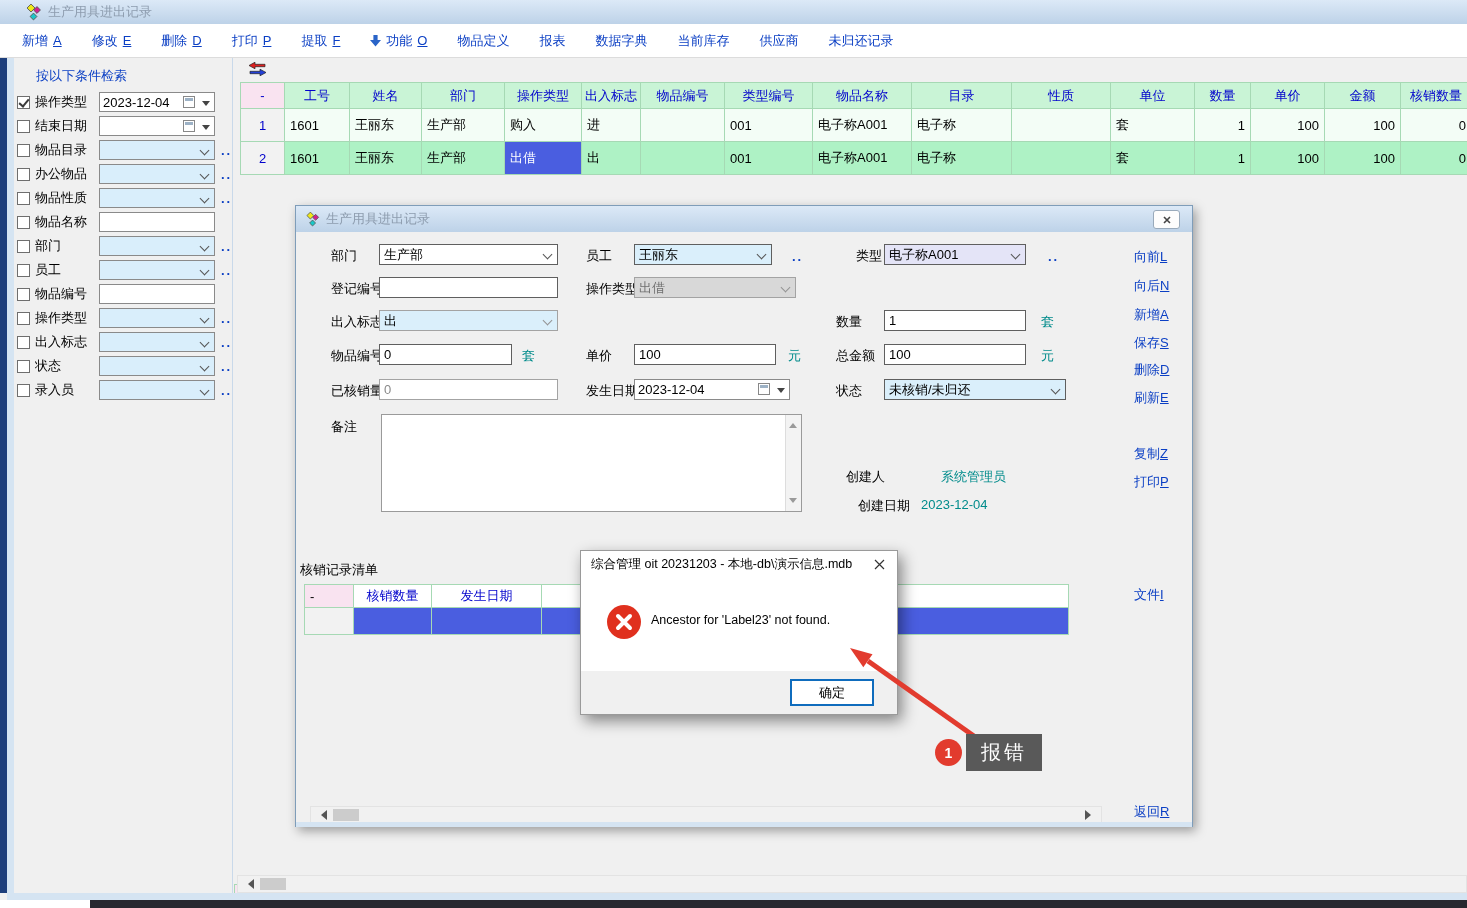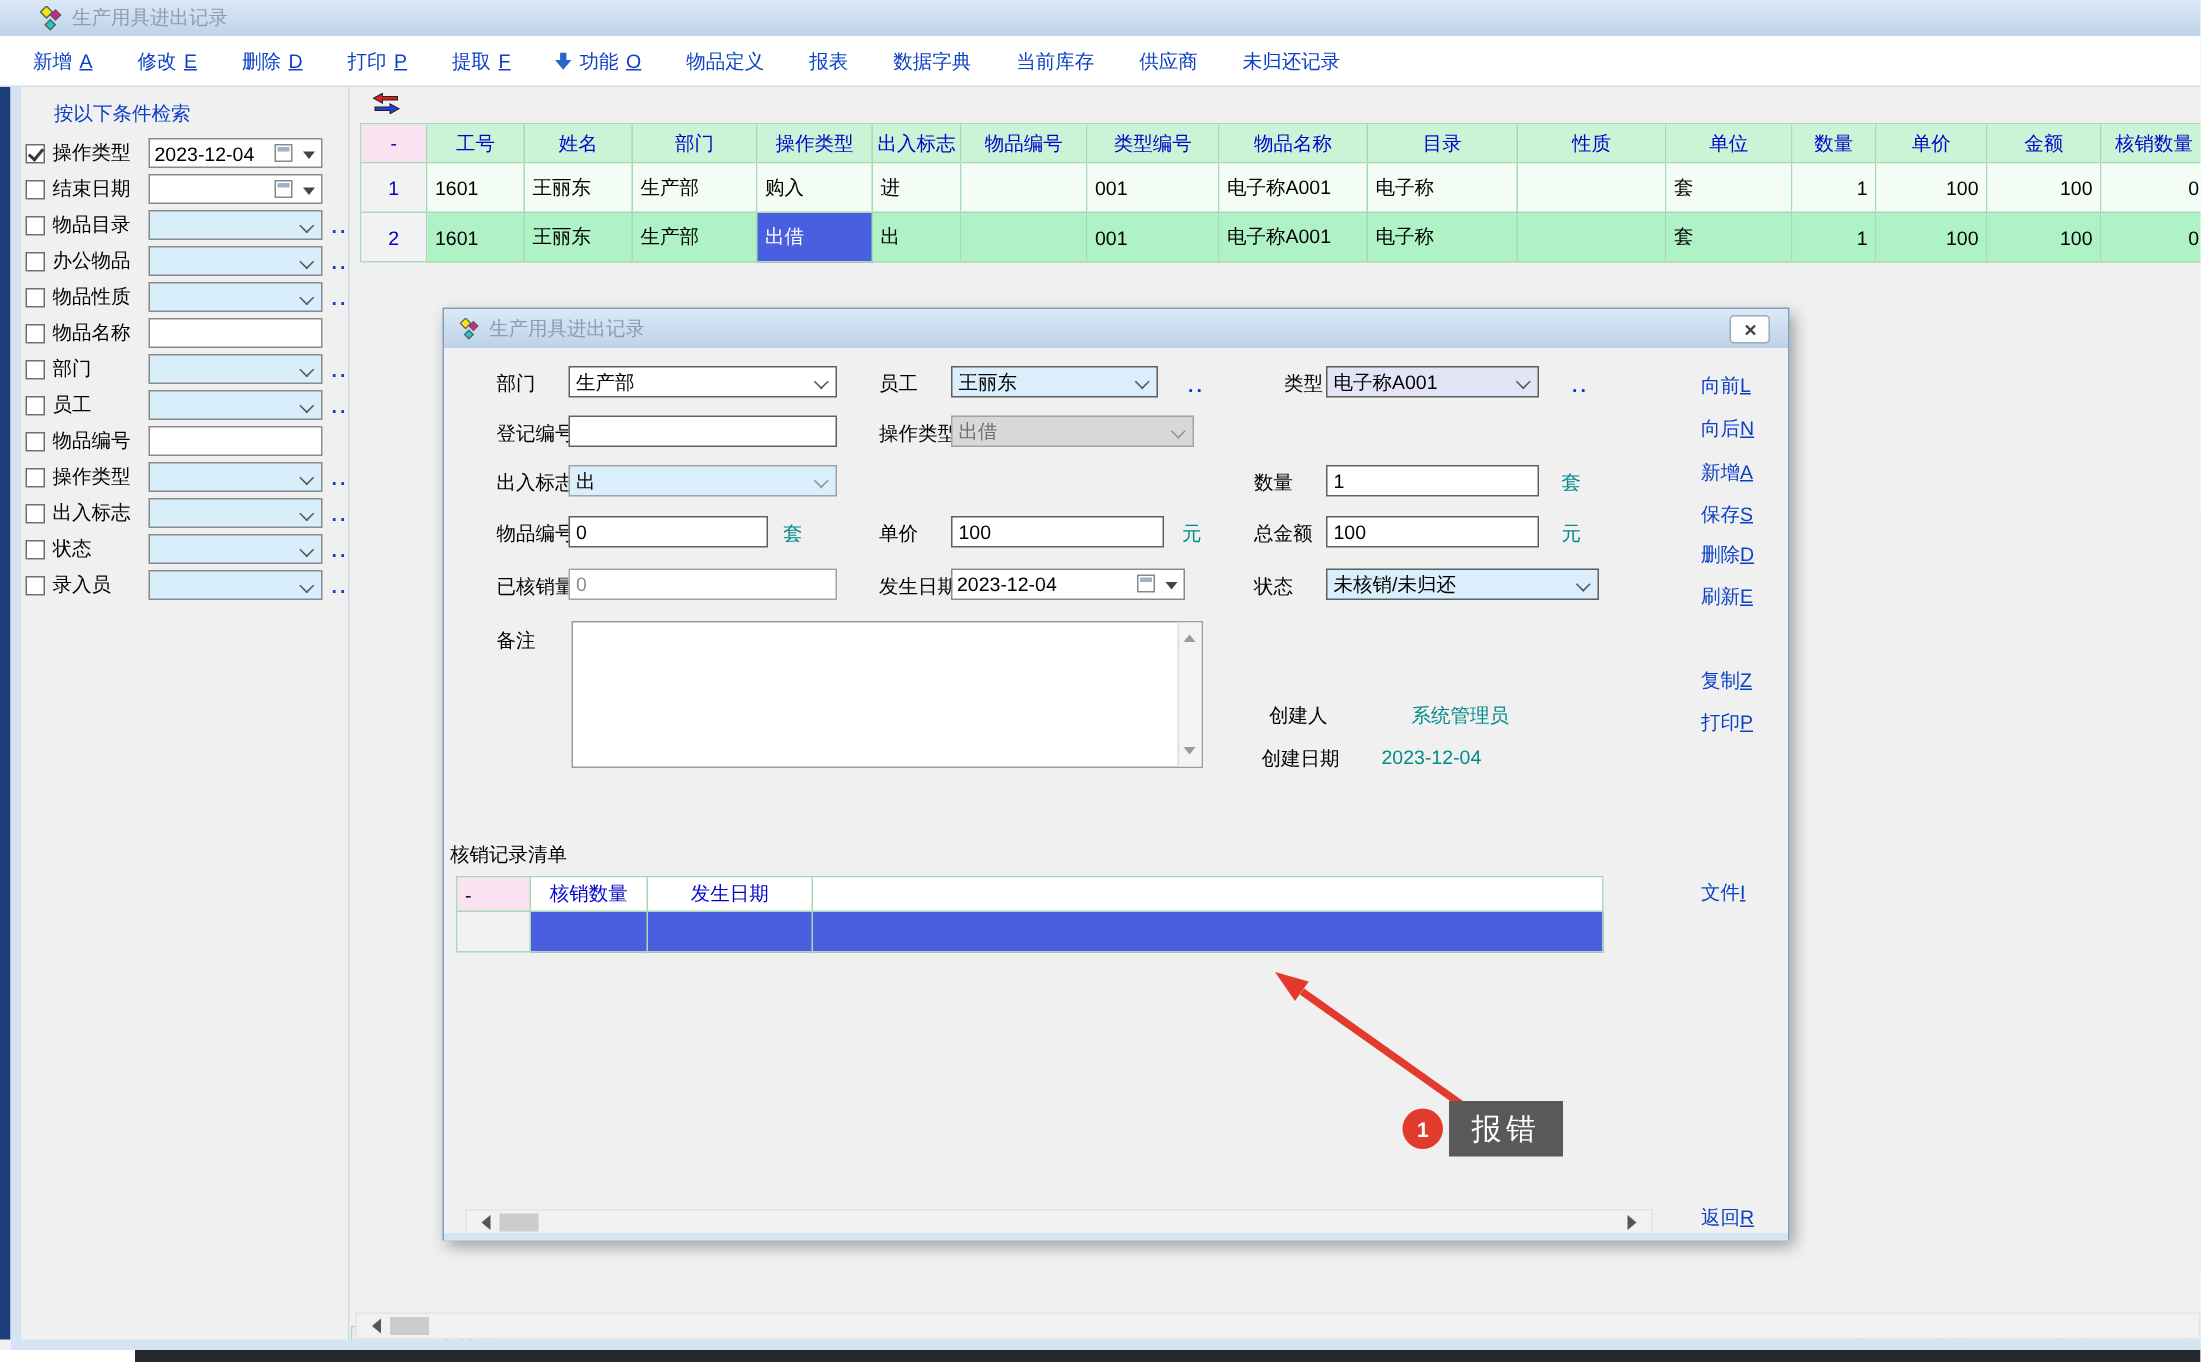--- a/index.html
+++ b/index.html
@@ -458,21 +458,21 @@
     <div class="ta">
       <span></span>
       <div class="vsb">
         <span class="up"></span>
         <span class="dn"></span>
       </div>
     </div>
 
     <span class="dlabel" style="left:550px;top:262px">创建人</span>
     <span class="dlabel teal" style="left:645px;top:262px">系统管理员</span>
-    <span class="dlabel" style="left:545px;top:291px">创建日期</span>
+    <span class="dlabel" style="left:562px;top:291px">创建日期</span>
     <span class="dlabel teal" style="left:625px;top:291px">2023-12-04</span>
 
     <div class="dlink" style="top:42px"><span>向前</span><span class="key">L</span></div>
     <div class="dlink" style="top:71px"><span>向后</span><span class="key">N</span></div>
     <div class="dlink" style="top:100px"><span>新增</span><span class="key">A</span></div>
     <div class="dlink" style="top:128px"><span>保存</span><span class="key">S</span></div>
     <div class="dlink" style="top:155px"><span>删除</span><span class="key">D</span></div>
     <div class="dlink" style="top:183px"><span>刷新</span><span class="key">E</span></div>
     <div class="dlink" style="top:239px"><span>复制</span><span class="key">Z</span></div>
     <div class="dlink" style="top:267px"><span>打印</span><span class="key">P</span></div>
@@ -492,20 +492,39 @@
     </div>
 
     <div class="hscroll" style="left:14px;top:600px;width:792px;height:17px">
       <span class="sarrow-l"></span>
       <span class="thumb"></span>
       <span class="sarrow-r"></span>
     </div>
     <div style="position:absolute;left:0;top:616px;width:100%;height:5px;background:#d5e4f2"></div>
   </div>
 
+  <div class="abs errdlg">
+    <div class="errtitle">
+      <span>综合管理 oit 20231203 - 本地-db\演示信息.mdb</span>
+      <span class="errx">
+        <svg width="11" height="11" viewBox="0 0 11 11">
+            <path d="M1 1 L10 10 M10 1 L1 10" stroke="#333" stroke-width="1.2"></path>
+          </svg>
+      </span>
+    </div>
+    <div class="erricon">
+      <svg width="34" height="34" viewBox="0 0 34 34">
+          <path d="M11 11 L23 23 M23 11 L11 23" stroke="#fff" stroke-width="4" stroke-linecap="round"></path>
+        </svg>
+    </div>
+    <div class="errmsg">Ancestor for 'Label23' not found.</div>
+    <div class="errfoot">
+      <div class="okbtn">确定</div>
+    </div>
+  </div>
 
   <svg class="annsvg">
     <line x1="1012" y1="763" x2="868" y2="661" stroke="#e23b2e" stroke-width="5"></line>
     <polygon points="850,648 863.3,667.3 872.5,654.3" fill="#e23b2e"></polygon>
   </svg>
   <div class="abs anncircle">1</div>
   <div class="abs annbox">报错</div>
 
   <div class="abs botblue"></div>
   <div class="abs botwhite"></div>

